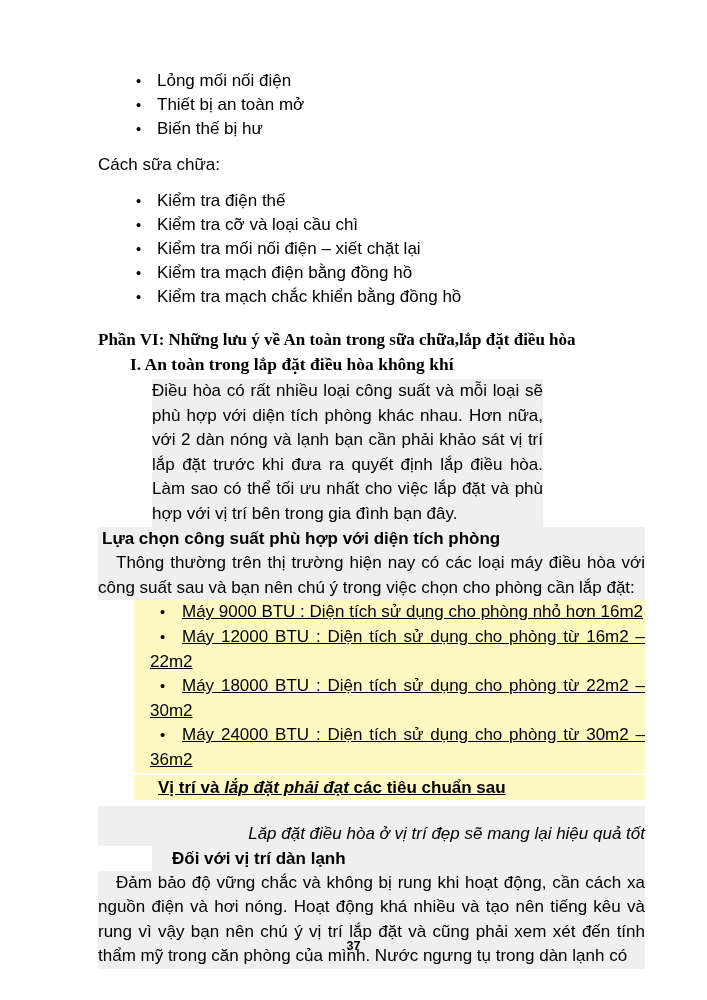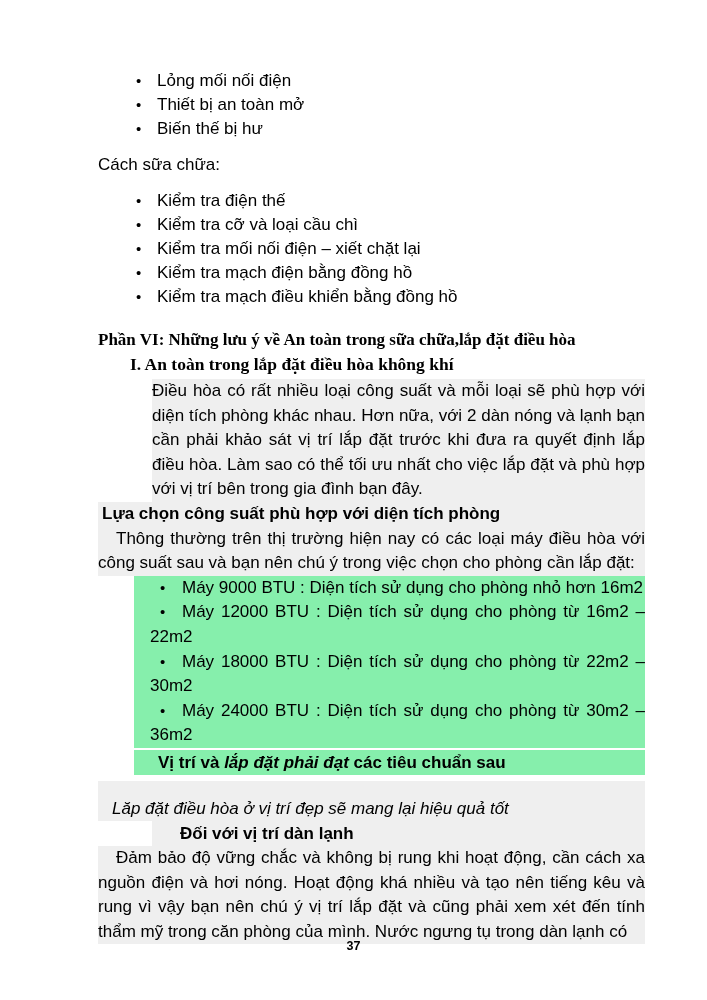--- a/index.html
+++ b/index.html
@@ -39,24 +39,24 @@
   }
   .sub-heading{
     font-family:"Liberation Serif",serif;
     font-weight:bold;
     font-size:17.5px;
     line-height:25px;
     margin-left:32px;
   }
   
   .shade{background:#efefef;}
-  .shade-light{background:#86efac;}
+  .shade-light{background:#fef9c3;text-decoration:underline;}
   .para-indented{
     margin-left:54px;
-    width:493px;
+    width:391px;
     text-align:justify;
     line-height:24.6px;
     margin-top:2px;
   }
   .capacity-heading{
     padding-left:4px;
     font-weight:bold;
     line-height:24.6px;
   }
   .para-full{
@@ -90,27 +90,28 @@
   }
   .position-heading .it{font-style:italic;}
   .blank-line{
     height:16px;
     margin-top:6px;
   }
   .note-italic{
     font-style:italic;
     padding-left:14px;
     line-height:24px;
+    text-align:right;
   }
   .indoor-row{display:flex;}
   .indoor-spacer{width:54px;background:#ffffff;}
   .indoor-heading{
     flex:1;
     font-weight:bold;
-    padding-left:28px;
+    padding-left:20px;
     line-height:25px;
   }
   .page-number{
     position:absolute;
     top:939px;left:0;right:0;
     text-align:center;
     font-weight:bold;
     font-size:12.5px;
   }
 </style>
@@ -125,21 +126,21 @@
     <li>Biến thế bị hư</li>
   </ul>
 
   <div class="plainline">Cách sữa chữa:</div>
 
   <ul class="blist">
     <li>Kiểm tra điện thế</li>
     <li>Kiểm tra cỡ và loại cầu chì</li>
     <li>Kiểm tra mối nối điện – xiết chặt lại</li>
     <li>Kiểm tra mạch điện bằng đồng hồ</li>
-    <li>Kiểm tra mạch điều khiển bằng đồng hồ</li>
+    <li>Kiểm tra mạch chắc khiển bằng đồng hồ</li>
   </ul>
 
   <div class="part-heading">Phần VI: Những lưu ý về An toàn trong sữa chữa,lắp đặt điều hòa</div>
   <div class="sub-heading">I. An toàn trong lắp đặt điều hòa không khí</div>
 
   <p class="para-indented shade" style="margin-bottom:0;margin-top:2px;">Điều hòa có rất nhiều loại công suất và mỗi loại sẽ phù hợp với diện tích phòng khác nhau. Hơn nữa, với 2 dàn nóng và lạnh bạn cần phải khảo sát vị trí lắp đặt trước khi đưa ra quyết định lắp điều hòa. Làm sao có thể tối ưu nhất cho việc lắp đặt và phù hợp với vị trí bên trong gia đình bạn đây.</p>
 
   <div class="capacity-heading shade">Lựa chọn công suất phù hợp với diện tích phòng</div>
 
   <p class="para-full shade" style="margin:0;">Thông thường trên thị trường hiện nay có các loại máy điều hòa với công suất sau và bạn nên chú ý trong việc chọn cho phòng cần lắp đặt:</p>

